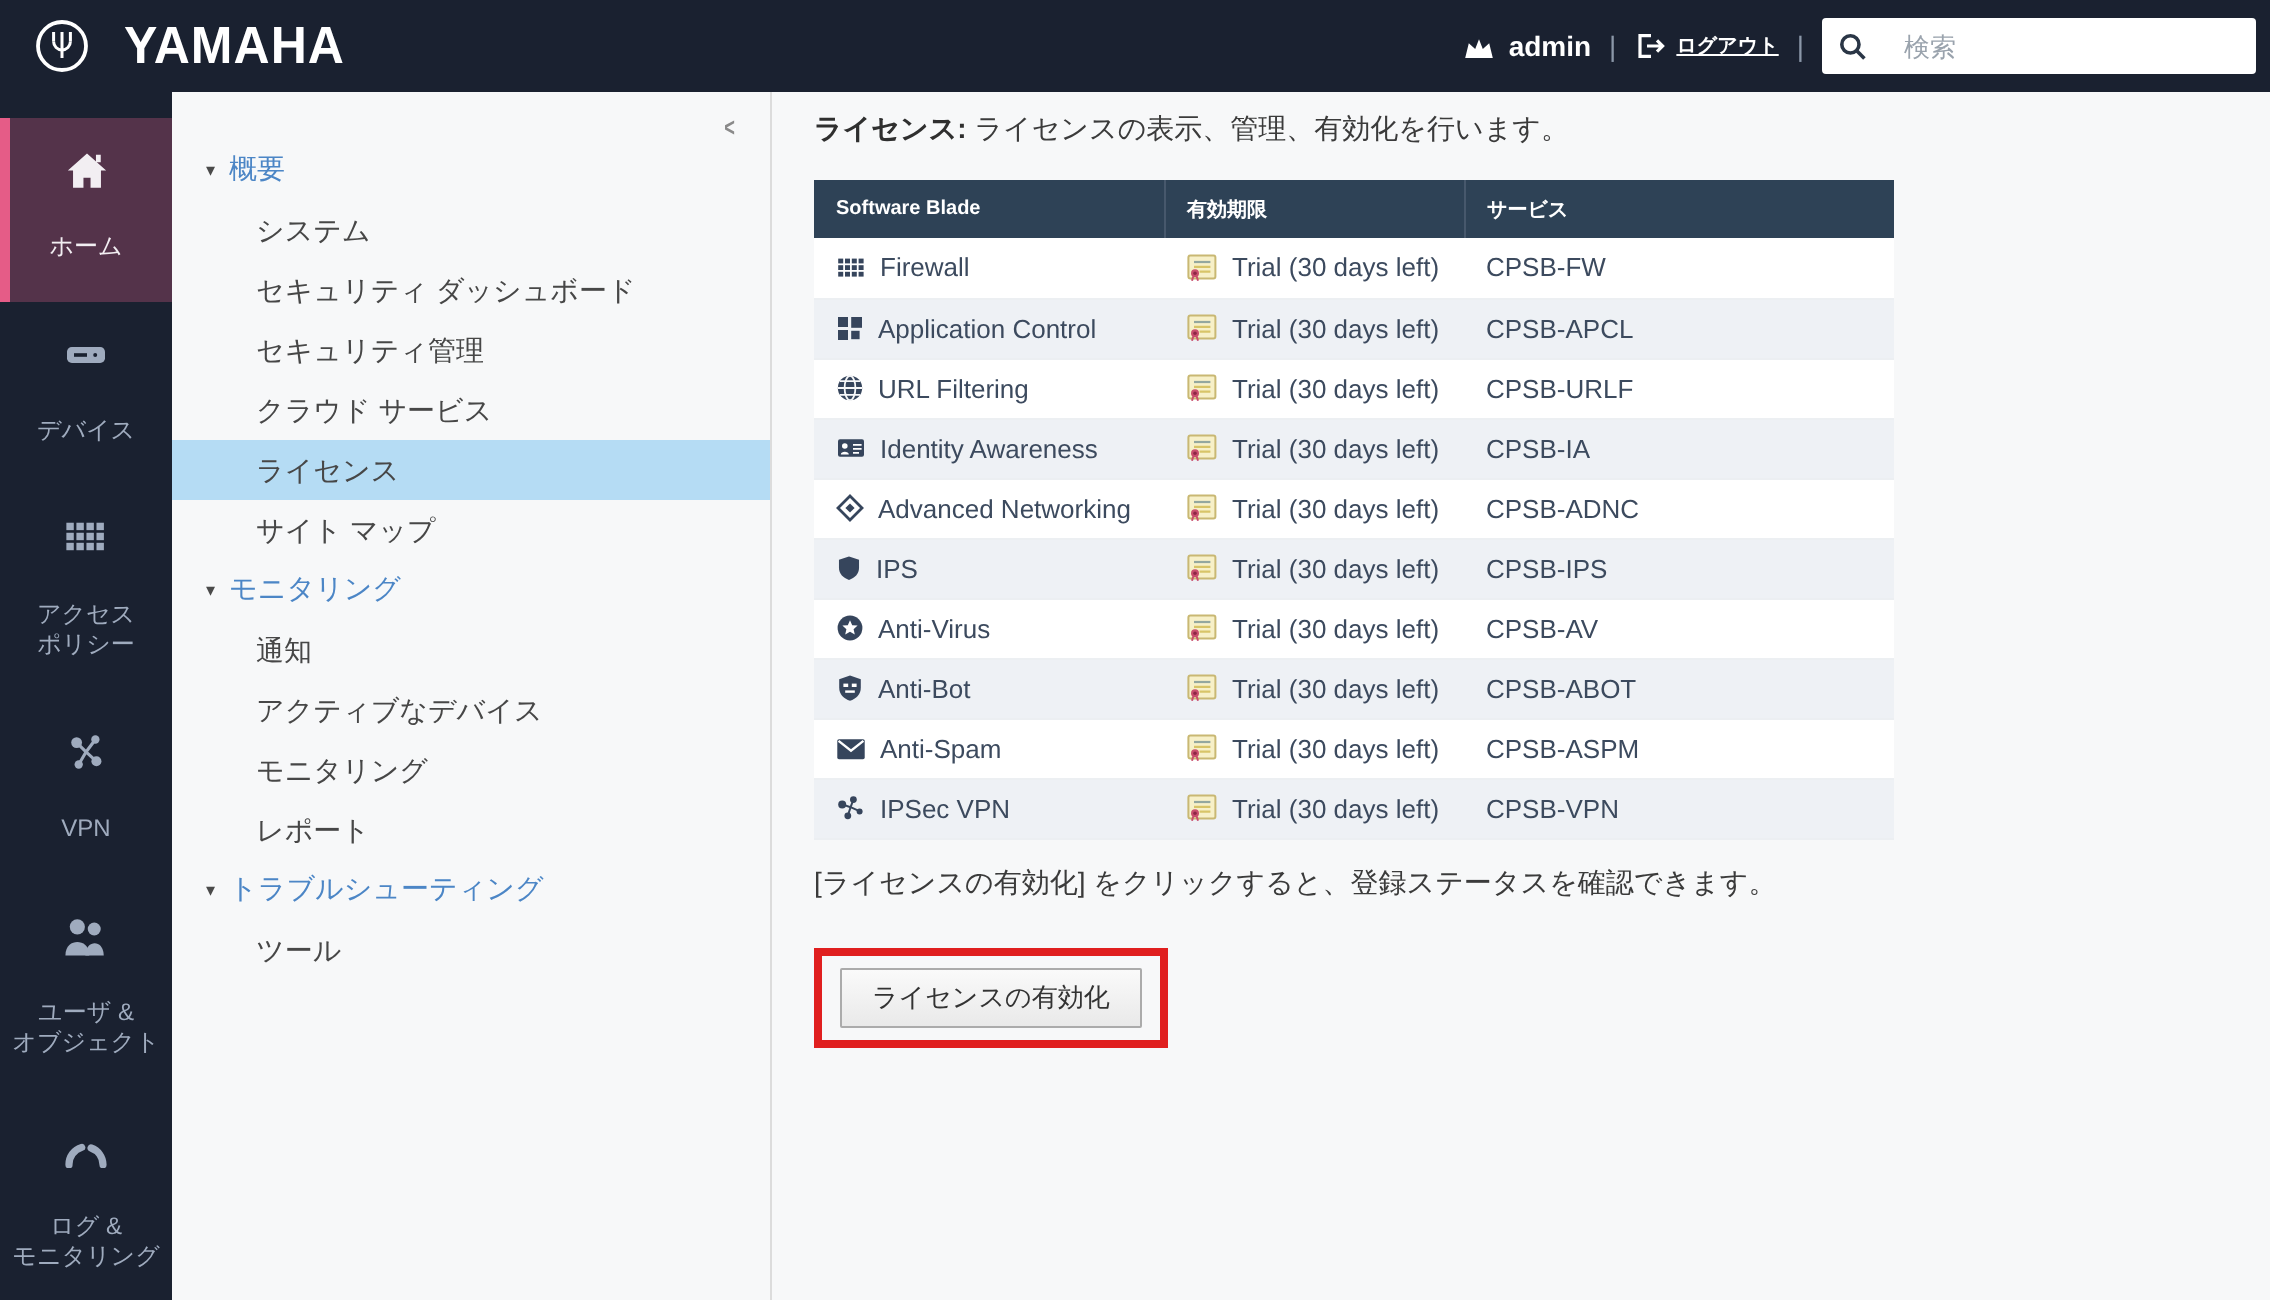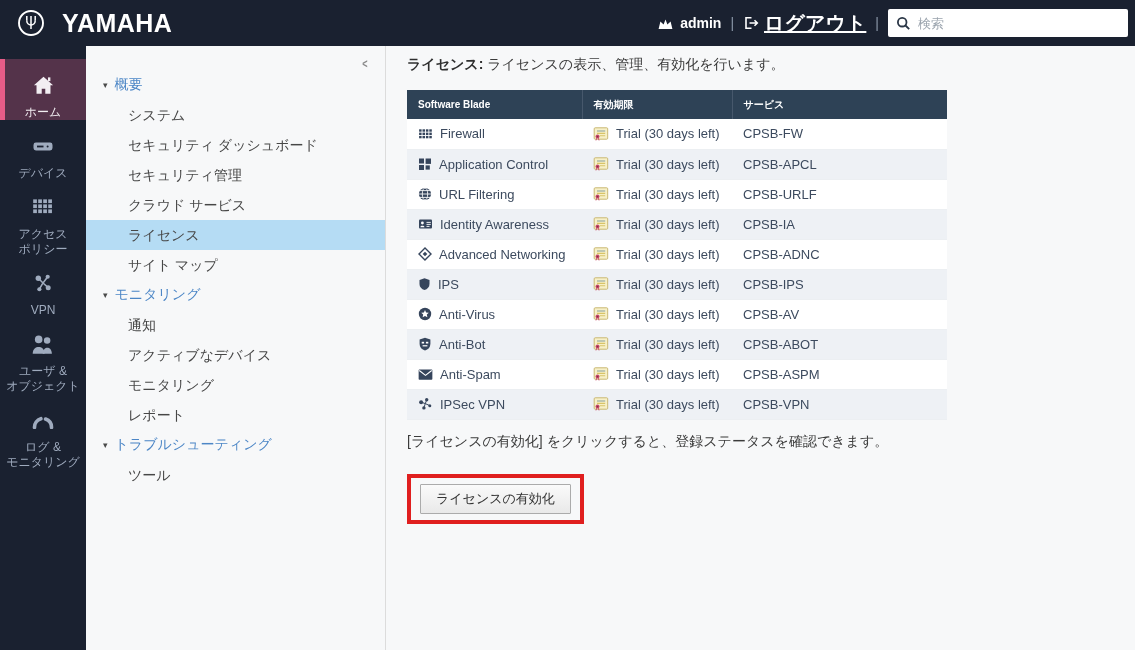--- a/index.html
+++ b/index.html
@@ -16,34 +16,34 @@
     font-family:"Liberation Sans",sans-serif;background:#f7f8f9;}
   
   .topbar{height:46px;background:var(--topbar-bg);display:flex;align-items:center;
     color:#fff;position:relative;z-index:5;}
   .brand{display:flex;align-items:flex-end;gap:16px;margin-left:16px;}
   .brand-text{font-size:25px;font-weight:bold;letter-spacing:.5px;
     font-family:"Liberation Sans",sans-serif;transform:scaleY(1.05);}
   .topbar-right{margin-left:auto;display:flex;align-items:center;gap:9px;margin-right:7px;}
   .tb-user{display:flex;align-items:center;gap:6px;font-size:14px;font-weight:bold;}
   .tb-sep{color:#8b97a8;font-size:14px;}
-  .tb-logout{display:flex;align-items:center;gap:5px;font-size:20px;font-weight:bold;
+  .tb-logout{display:flex;align-items:center;gap:5px;font-size:10px;font-weight:bold;
     color:#fff;text-decoration:underline;cursor:pointer;}
-  .searchbox{width:240px;height:28px;background:#fff;border-radius:2px;
-    display:flex;align-items:center;padding:0 8px;gap:7px;}
+  .searchbox{width:217px;height:28px;background:#fff;border-radius:2px;
+    display:flex;align-items:center;padding:0 8px;gap:18px;}
   .searchbox input{border:none;outline:none;flex:1;font-size:13px;color:#333;
     font-family:"Liberation Sans",sans-serif;background:transparent;}
   .searchbox input::placeholder{color:#9aa3ad;}
   
   .app{display:flex;height:604px;}
   
   .sidebar{width:86px;background:var(--topbar-bg);padding-top:13px;flex:none;
     display:flex;flex-direction:column;}
   .side-item{display:flex;flex-direction:column;align-items:center;justify-content:center;
-    gap:7px;padding:13px 2px 0;color:#9fabbe;cursor:pointer;}
+    gap:18px;padding:13px 2px 20px;color:#9fabbe;cursor:pointer;}
   .side-item .side-label{font-size:12px;line-height:15px;text-align:center;}
   .side-item.active{background:var(--sidebar-active-bg);
     box-shadow:inset 5px 0 0 var(--sidebar-active-stripe);color:#f2eef2;}
   .side-icon{height:26px;display:flex;align-items:center;justify-content:center;}
   
   .nav{width:300px;background:#f7f8f9;border-right:1px solid #dcdcdc;
     padding-top:24px;position:relative;flex:none;}
   .nav-collapse{position:absolute;top:10px;right:16px;color:#8a8a8a;font-size:13px;
     cursor:pointer;transform:scaleX(.7);font-weight:bold;}
   .nav-group-header{display:flex;align-items:center;height:30px;padding-left:17px;

